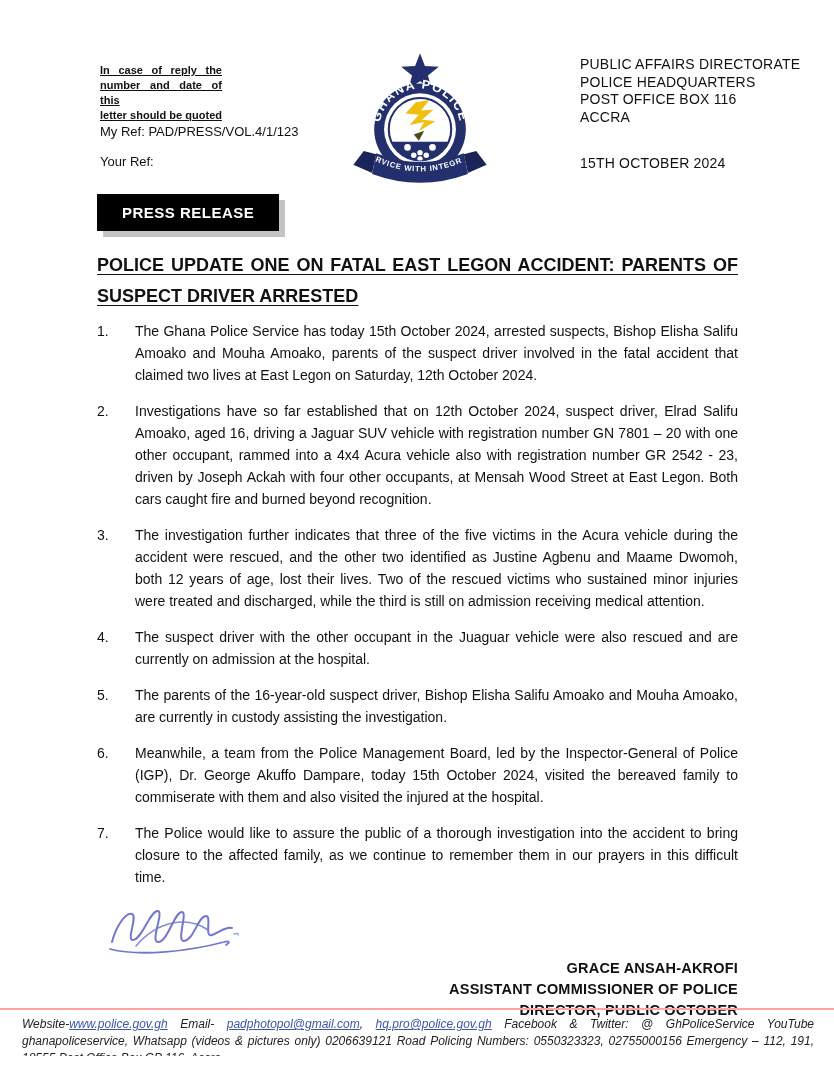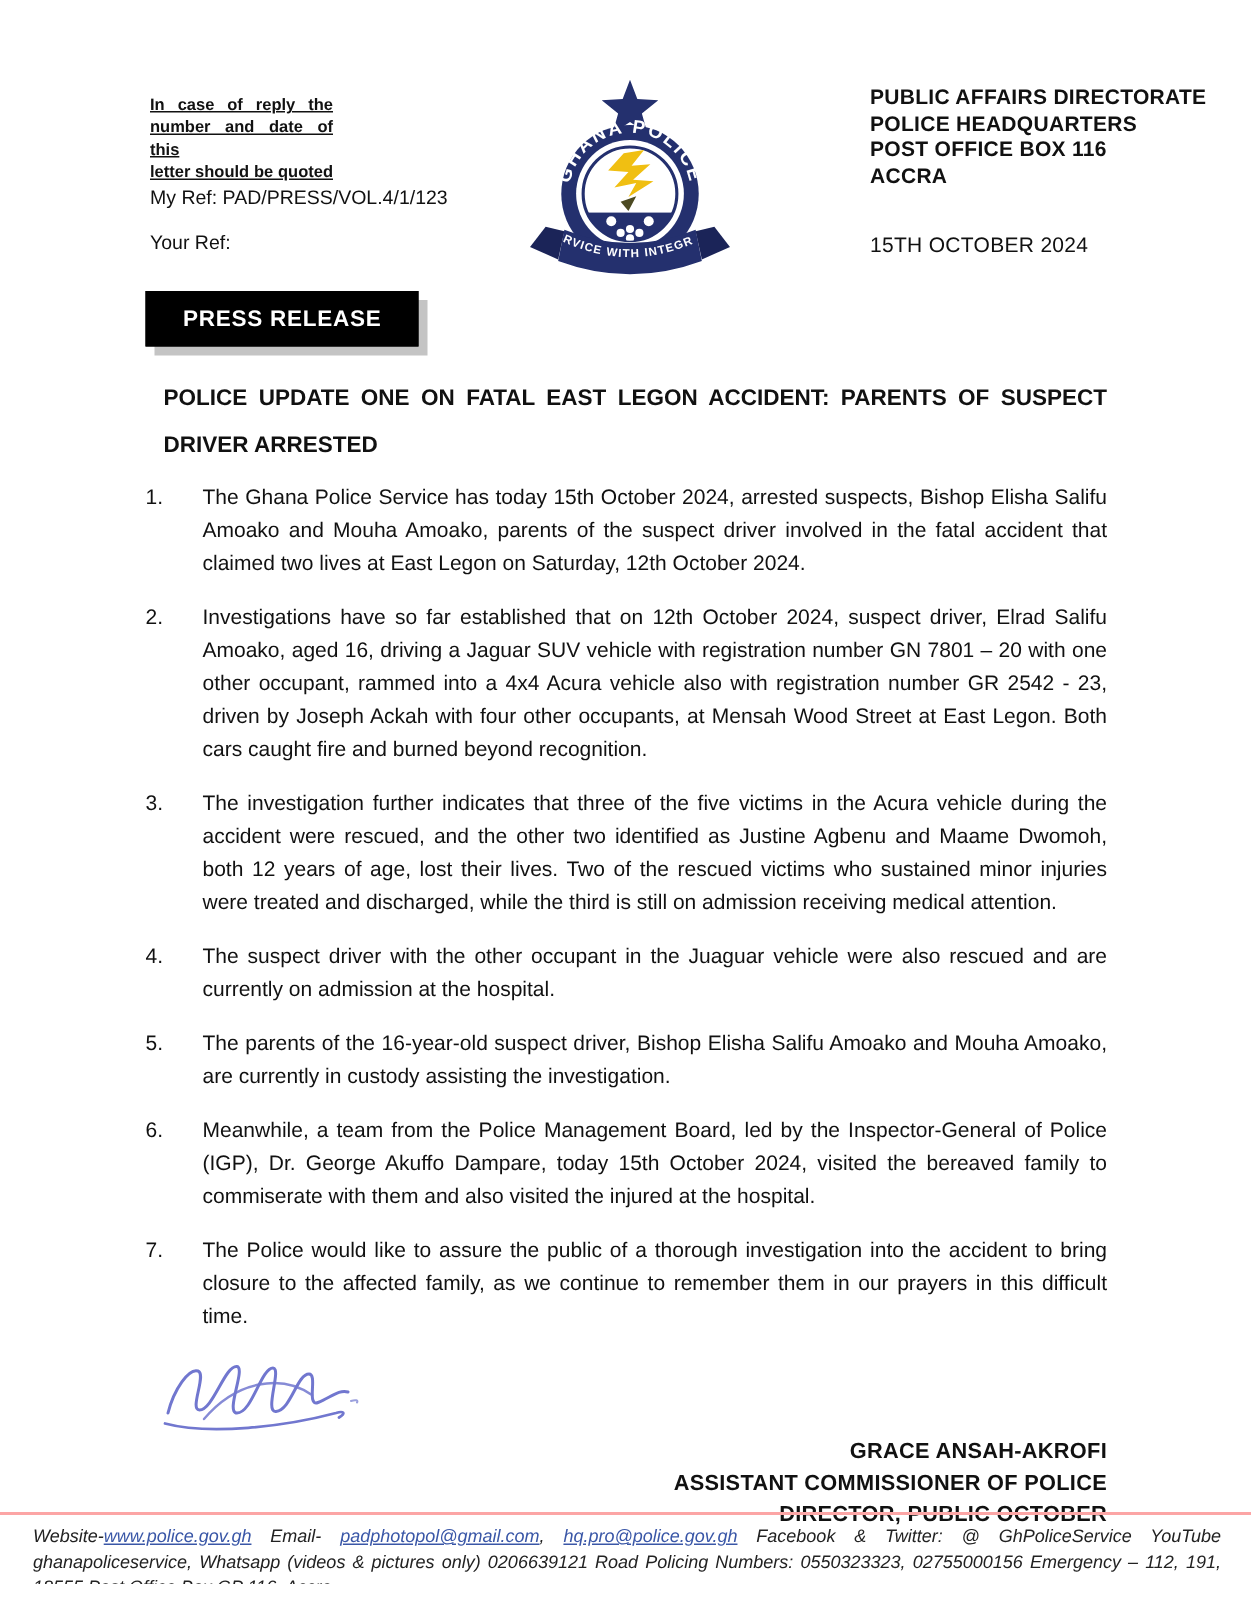--- a/index.html
+++ b/index.html
@@ -9,31 +9,31 @@
 
   
   .reply-note { position:absolute; left:100px; top:63px; width:122px;
     font-size:11px; font-weight:bold; line-height:15px; }
   .reply-note .rn-line { text-decoration:underline; text-align:justify; text-align-last:justify; }
   .my-ref  { position:absolute; left:100px; top:124px; font-size:13px; }
   .your-ref{ position:absolute; left:100px; top:154px; font-size:13px; }
 
   .crest { position:absolute; left:347px; top:48px; }
 
-  .directorate { position:absolute; left:580px; top:56px; font-size:14px; font-weight:bold; line-height:17.5px; letter-spacing:.2px; }
+  .directorate { position:absolute; left:580px; top:56px; font-size:14px; font-weight:normal; line-height:17.5px; letter-spacing:.2px; }
   .letter-date { position:absolute; left:580px; top:155px; font-size:14px; font-weight:normal; letter-spacing:.2px; }
 
   .press-banner { position:absolute; left:97px; top:194px; background:#000; color:#fff;
     font-size:15px; font-weight:bold; letter-spacing:.5px; padding:9px 24px;
     border:1px solid #000; box-shadow:6px 6px 0 #c4c4c4; }
 
   
   .content { position:absolute; left:97px; top:250px; width:641px; }
-  .release-title { font-size:15px; font-weight:bold; line-height:31px;
-    text-align:justify; text-underline-offset:3px; margin-bottom:8px;margin-left:12px; }
+  .release-title { font-size:18px; font-weight:bold; line-height:31px;
+    text-align:justify; text-decoration:underline; text-underline-offset:3px; margin-bottom:8px; }
   .paragraph-list { list-style:none; }
   .para { position:relative; padding-left:38px; font-size:14px; line-height:22px;
     text-align:justify; margin-bottom:14px; }
   .para .num { position:absolute; left:0; top:0; }
 
   .signature-scribble { display:block; margin:2px 0 2px 4px; }
   .sig-block { font-size:14.5px; font-weight:bold; line-height:21px; letter-spacing:.2px;text-align:right; }
 
   
   .footer { position:absolute; left:0; right:0; top:1008px; border-top:2px solid #fca5a5;

